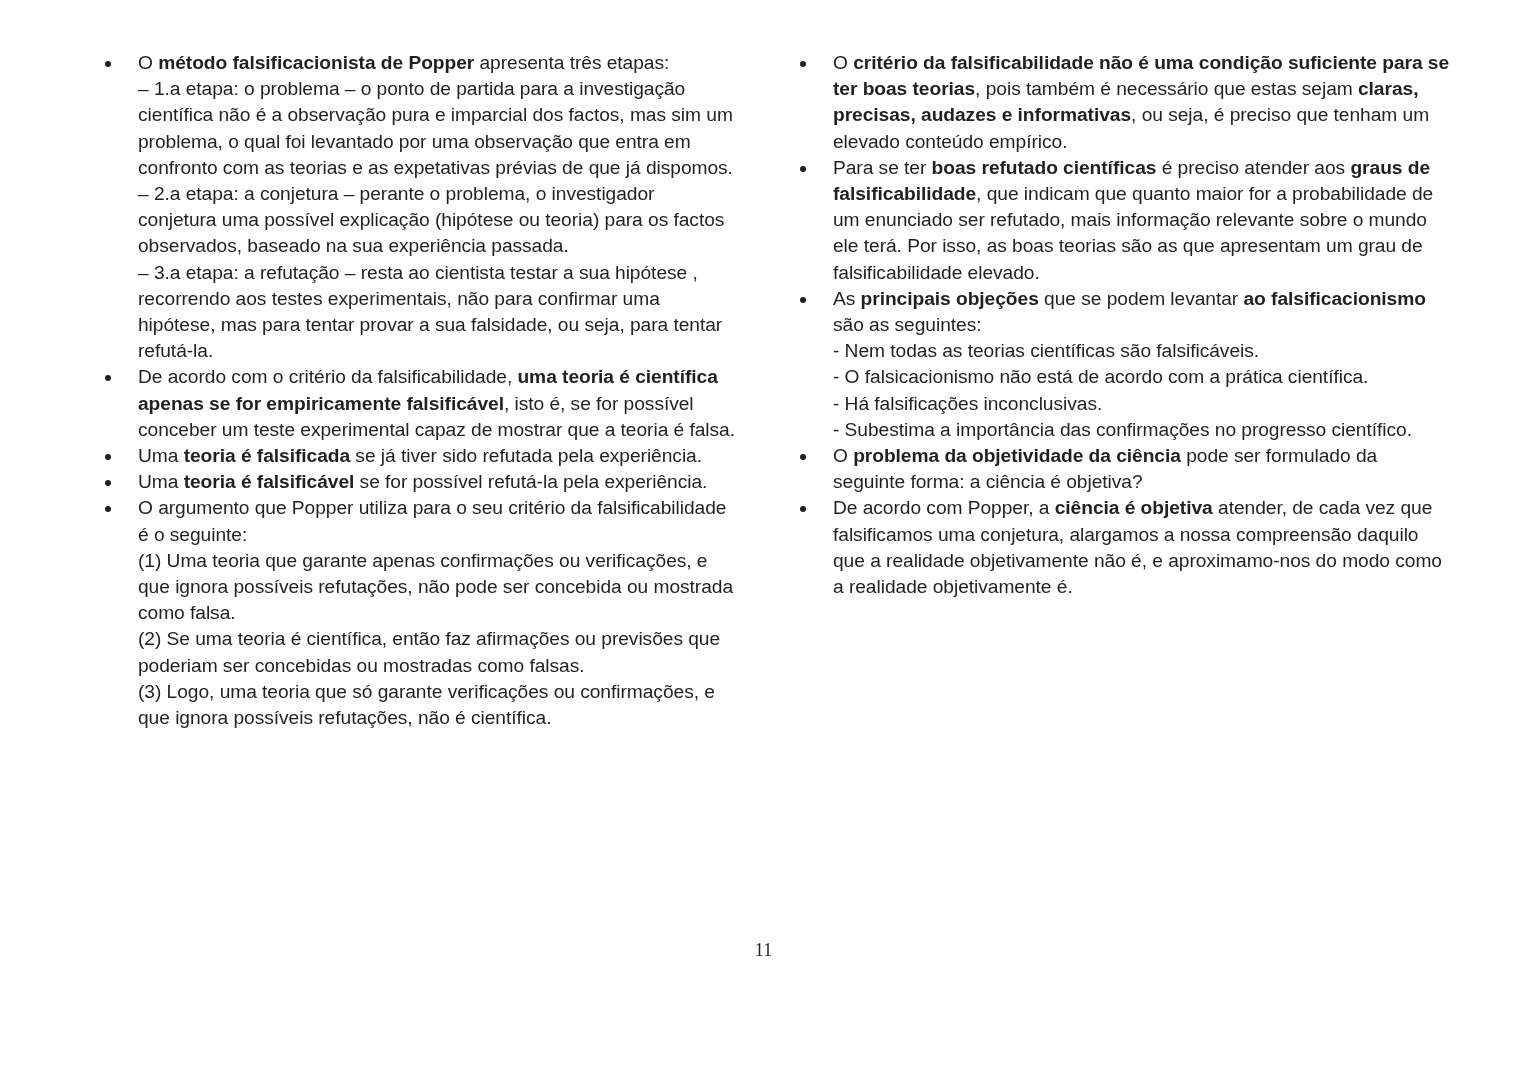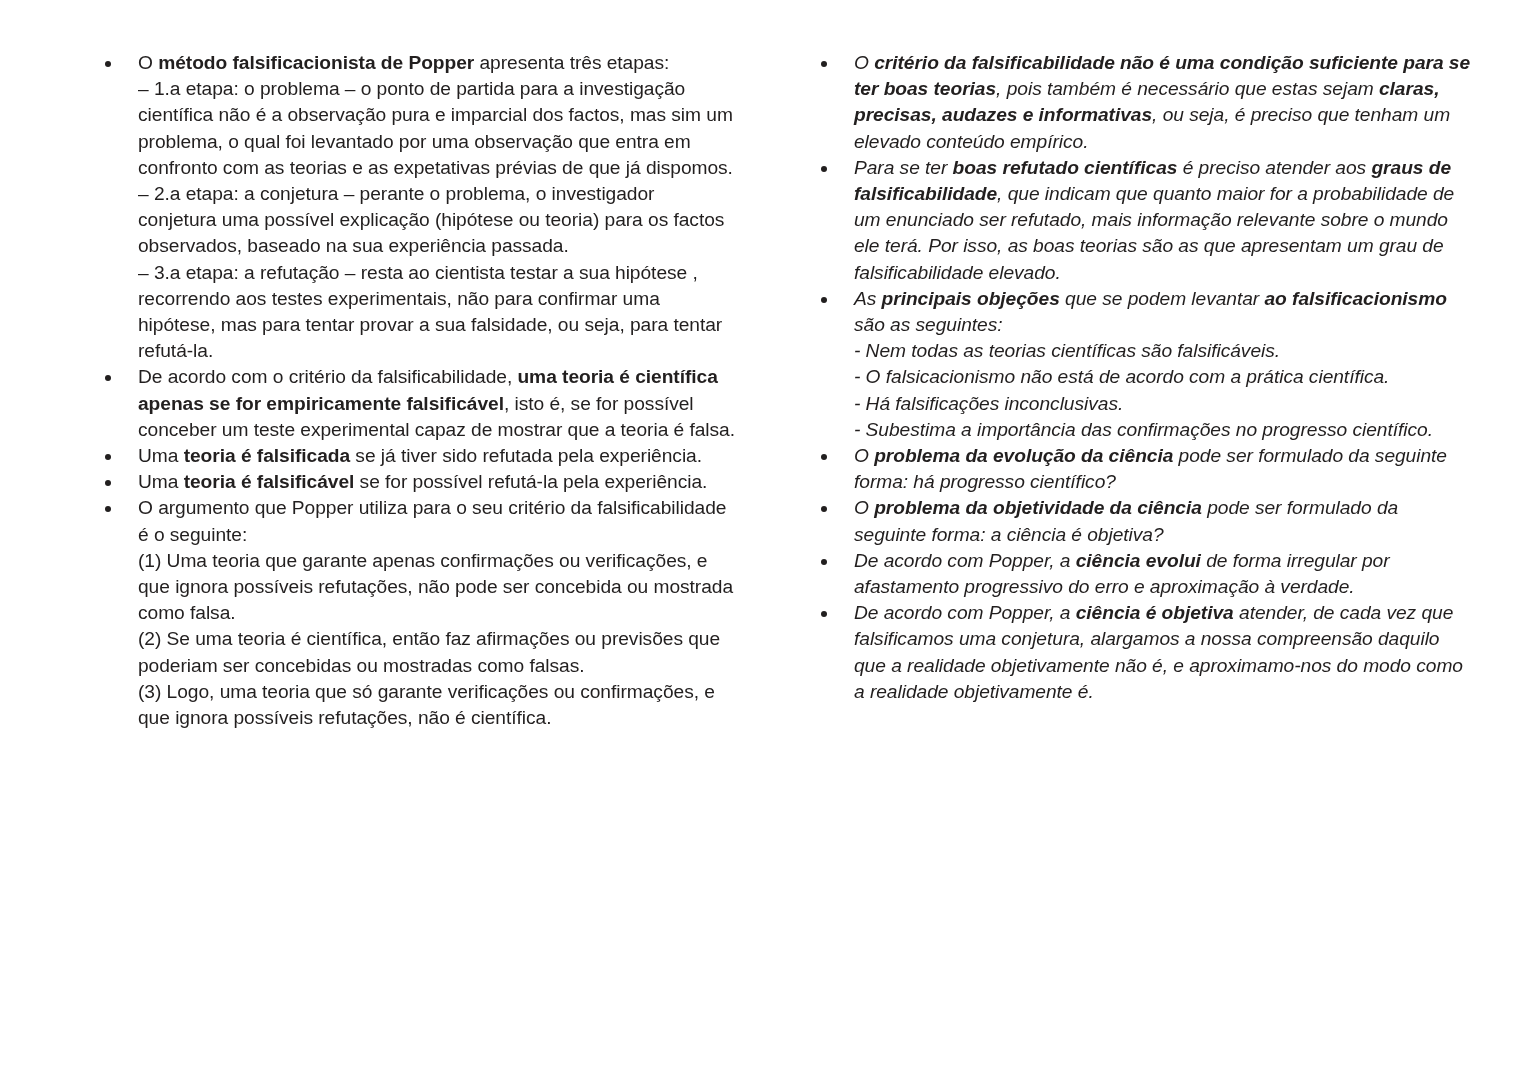--- a/index.html
+++ b/index.html
@@ -18,29 +18,29 @@
     color: #221f1f;
     -webkit-font-smoothing: antialiased;
   }
   .columns {
     position: absolute;
     top: 50px;
     left: 0;
     right: 0;
     display: flex;
     align-items: flex-start;
-    gap: 76px;
+    gap: 55px;
     padding: 0 56px 0 95px;
     box-sizing: border-box;
   }
   .col {
     flex: 0 0 auto;
   }
   .col-left  { width: 640px; }
-  .col-right { width: 660px; font-style: italic; }
+  .col-right { width: 660px; }
 
   ul.notes {
     list-style: none;
     margin: 0;
     padding: 0;
   }
   ul.notes > li {
     position: relative;
     padding-left: 43px;
     margin: 0 0 0 0;
@@ -92,23 +92,22 @@
           <li><span><span>Uma </span><b>teoria é falsificável</b><span> se for possível refutá-la pela experiência.</span></span></li>
           <li><span><span>O argumento que Popper utiliza para o seu critério da falsificabilidade é o seguinte:</span></span><span class="sub"><span>(1) Uma teoria que garante apenas confirmações ou verificações, e que ignora possíveis refutações, não pode ser concebida ou mostrada como falsa.</span></span><span class="sub"><span>(2) Se uma teoria é científica, então faz afirmações ou previsões que poderiam ser concebidas ou mostradas como falsas.</span></span><span class="sub"><span>(3) Logo, uma teoria que só garante verificações ou confirmações, e que ignora possíveis refutações, não é científica.</span></span></li>
         </ul>
     </div>
 
     <div class="col col-right">
       <ul class="notes">
           <li><span><span>O </span><b>critério da falsificabilidade não é uma condição suficiente para se ter boas teorias</b><span>, pois também é necessário que estas sejam </span><b>claras, precisas, audazes e informativas</b><span>, ou seja, é preciso que tenham um elevado conteúdo empírico.</span></span></li>
           <li><span><span>Para se ter </span><b>boas refutado científicas</b><span> é preciso atender aos </span><b>graus de falsificabilidade</b><span>, que indicam que quanto maior for a probabilidade de um enunciado ser refutado, mais informação relevante sobre o mundo ele terá. Por isso, as boas teorias são as que apresentam um grau de falsificabilidade elevado.</span></span></li>
           <li><span><span>As </span><b>principais objeções</b><span> que se podem levantar </span><b>ao falsificacionismo</b><span> são as seguintes:</span></span><span class="sub"><span>- Nem todas as teorias científicas são falsificáveis.</span></span><span class="sub"><span>- O falsicacionismo não está de acordo com a prática científica.</span></span><span class="sub"><span>- Há falsificações inconclusivas.</span></span><span class="sub"><span>- Subestima a importância das confirmações no progresso científico.</span></span></li>
-          <li><span><span>O </span><b>problema da evolução da ciência</b><span> pode ser formulado da seguinte forma: há progresso científico?</span></span></li>
           <li><span><span>O </span><b>problema da objetividade da ciência</b><span> pode ser formulado da seguinte forma: a ciência é objetiva?</span></span></li>
-          <li><span><span>De acordo com Popper, a </span><b>ciência evolui</b><span> de forma irregular por afastamento progressivo do erro e aproximação à verdade.</span></span></li>
           <li><span><span>De acordo com Popper, a </span><b>ciência é objetiva</b><span> atender, de cada vez que falsificamos uma conjetura, alargamos a nossa compreensão daquilo que a realidade objetivamente não é, e aproximamo-nos do modo como a realidade objetivamente é.</span></span></li>
         </ul>
     </div>
 
   </div>
 
+  <div class="page-number">11</div>
 
 </div>
 
 </body></html>

